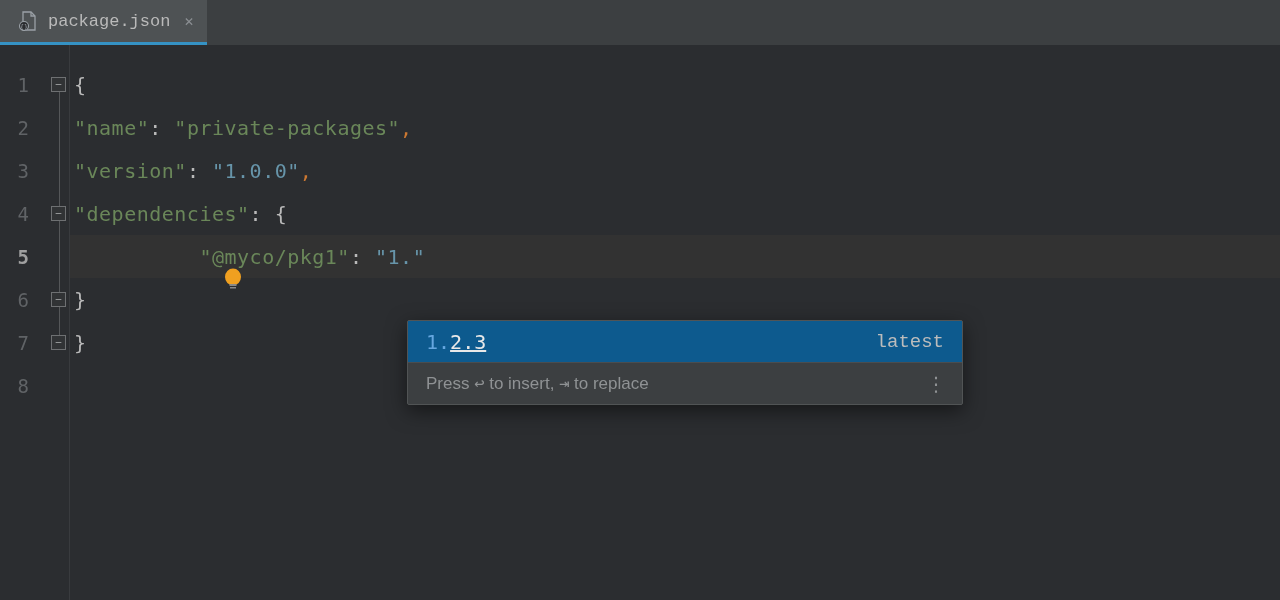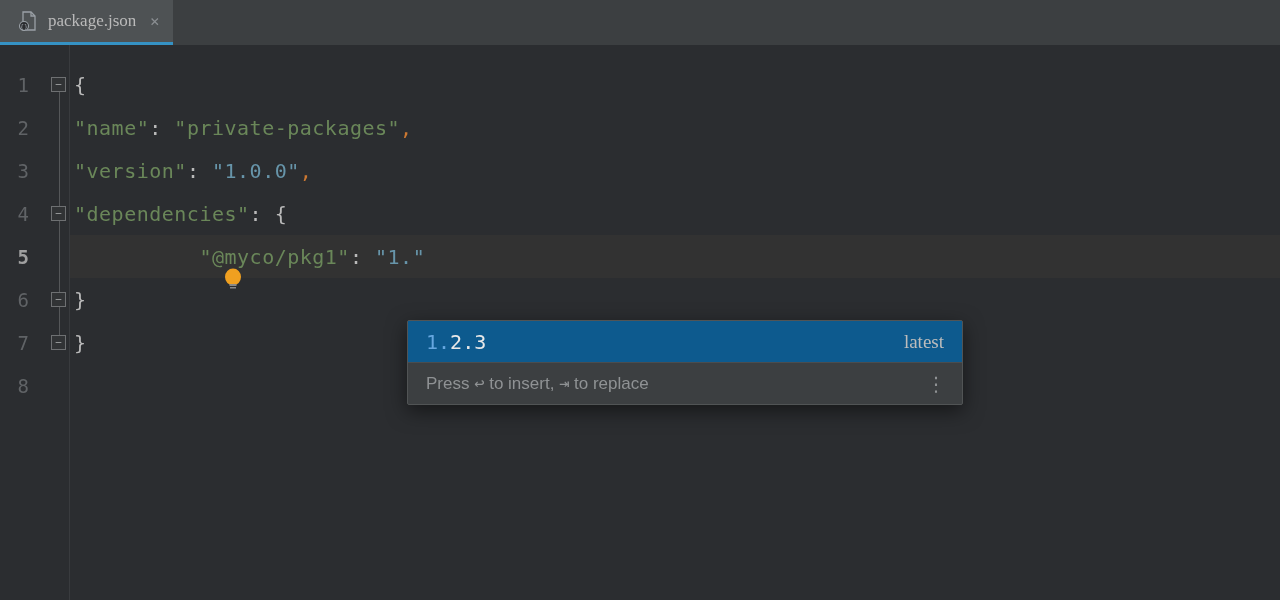--- a/index.html
+++ b/index.html
@@ -27,21 +27,21 @@
     }
     .tab-icon {
       width: 20px;
       height: 20px;
       display: flex;
       align-items: center;
       justify-content: center;
     }
     .tab-label {
       color: #bababa;
-      font-family: Liberation Serif, serif;
+      font-family: Liberation Mono, monospace;
       font-size: 17px;
     }
     .tab-close {
       color: #8a8e92;
       font-size: 15px;
       margin-left: 4px;
       cursor: pointer;
     }
     .editor {
       display: flex;
@@ -152,26 +152,26 @@
       justify-content: space-between;
       cursor: pointer;
     }
     .ac-item.selected {
       background: #0d5a8e;
     }
     .ac-version-main {
       display: inline;
     }
     .ac-prefix { color: #5290c4; }
-    .ac-rest { color: #c8c8c8; }
+    .ac-rest { color: #c8c8c8; text-decoration: underline; }
     .ac-item.selected .ac-prefix { color: #66a7e0; }
     .ac-item.selected .ac-rest { color: #e8e8e8; }
     .ac-tag {
       color: #bcbcbc;
-      font-family: Liberation Serif, serif;
+      font-family: Liberation Mono, monospace;
       font-size: 19px;
     }
     .ac-hint {
       height: 42px;
       display: flex;
       align-items: center;
       justify-content: space-between;
       padding: 0 18px;
       border-top: 1px solid #4a4d4f;
       color: #8f9294;

